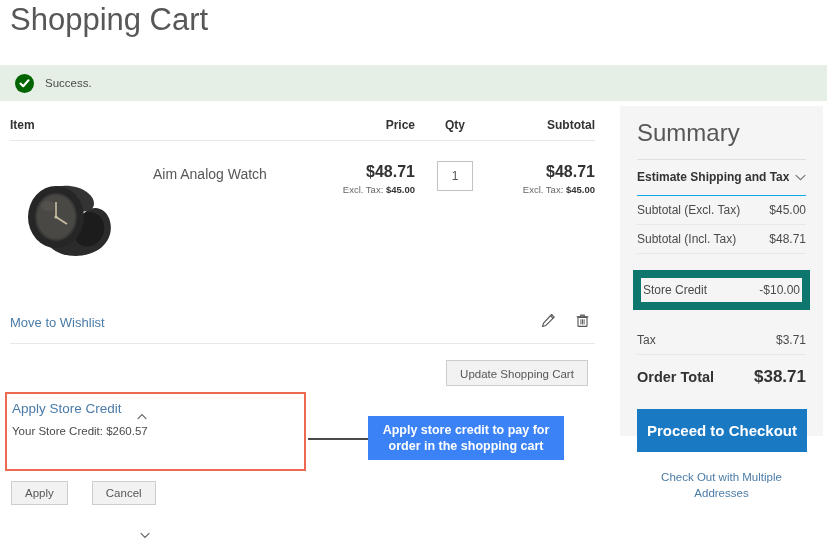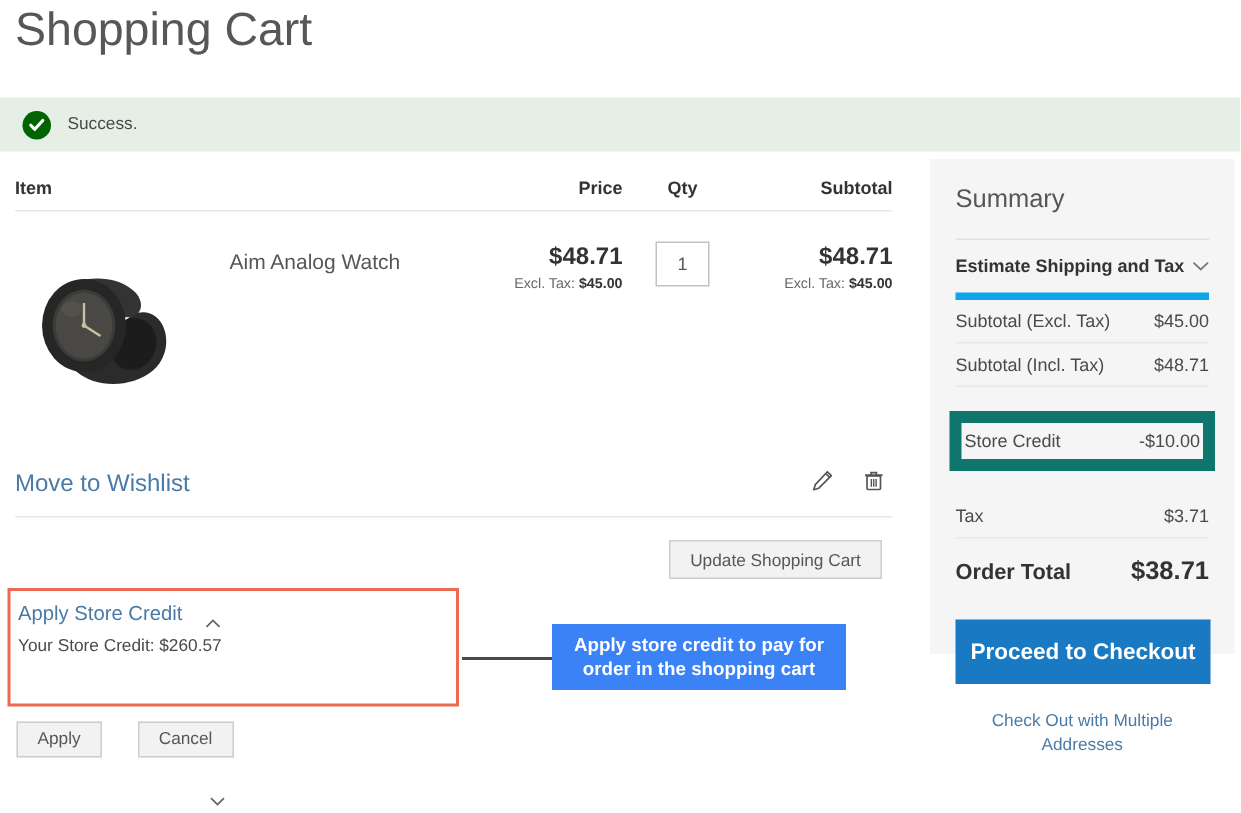--- a/index.html
+++ b/index.html
@@ -74,21 +74,21 @@
     text-align: center; display: inline-block; line-height: 28px;
     font-family: "Liberation Sans", sans-serif; padding: 0;
   }
 
   
   .actions-row {
     position: absolute; left: 10px; top: 313px; width: 585px;
     display: flex; align-items: center; justify-content: space-between;
     padding-bottom: 11px; border-bottom: 1px solid #e8e8e8;
   }
-  .link { color: #4a7ba7; font-size: 16px; text-decoration: none; cursor: pointer; }
+  .link { color: #4a7ba7; font-size: 13px; text-decoration: none; cursor: pointer; }
   .icon-group { display: flex; align-items: center; gap: 19px; padding-right: 5px; }
   .ico { cursor: pointer; display: block; }
 
   
   .btn-update {
     position: absolute; left: 446px; top: 360px;
     width: 142px; height: 26px;
     background: #f2f2f2; border: 1px solid #cdcdcd;
     font-size: 11.5px; color: #575757;
     font-family: "Liberation Sans", sans-serif;
@@ -149,26 +149,26 @@
   }
 
   
   .summary {
     position: absolute; left: 620px; top: 106px;
     width: 203px; height: 330px;
     background: #f5f5f5;
     padding: 0 17px;
   }
   .sum-title {
-    font-size: 17px; font-weight: 300; color: #575757;
+    font-size: 24px; font-weight: 300; color: #575757;
     padding-top: 13px; line-height: 28px;
   }
   .sum-estimate {
     margin-top: 12px; padding: 10px 0 11px 0;
-    border-top: 1px solid #e0e0e0; border-bottom: 5px solid #0ea5e9;
+    border-top: 1px solid #e0e0e0; border-bottom: 1px solid #0ea5e9;
     display: flex; align-items: center; justify-content: space-between;
     font-size: 12px; font-weight: bold; color: #333; cursor: pointer;
   }
   .sum-row {
     display: flex; justify-content: space-between; align-items: center;
     font-size: 12px; color: #4a4a4a; padding: 7px 0 7px 0;
     border-bottom: 1px solid #e8e8e8;
   }
   .sum-row.hl {
     border: 8px solid #0f766e; margin: 16px -4px; padding: 5px 2px; gap: 36px;

